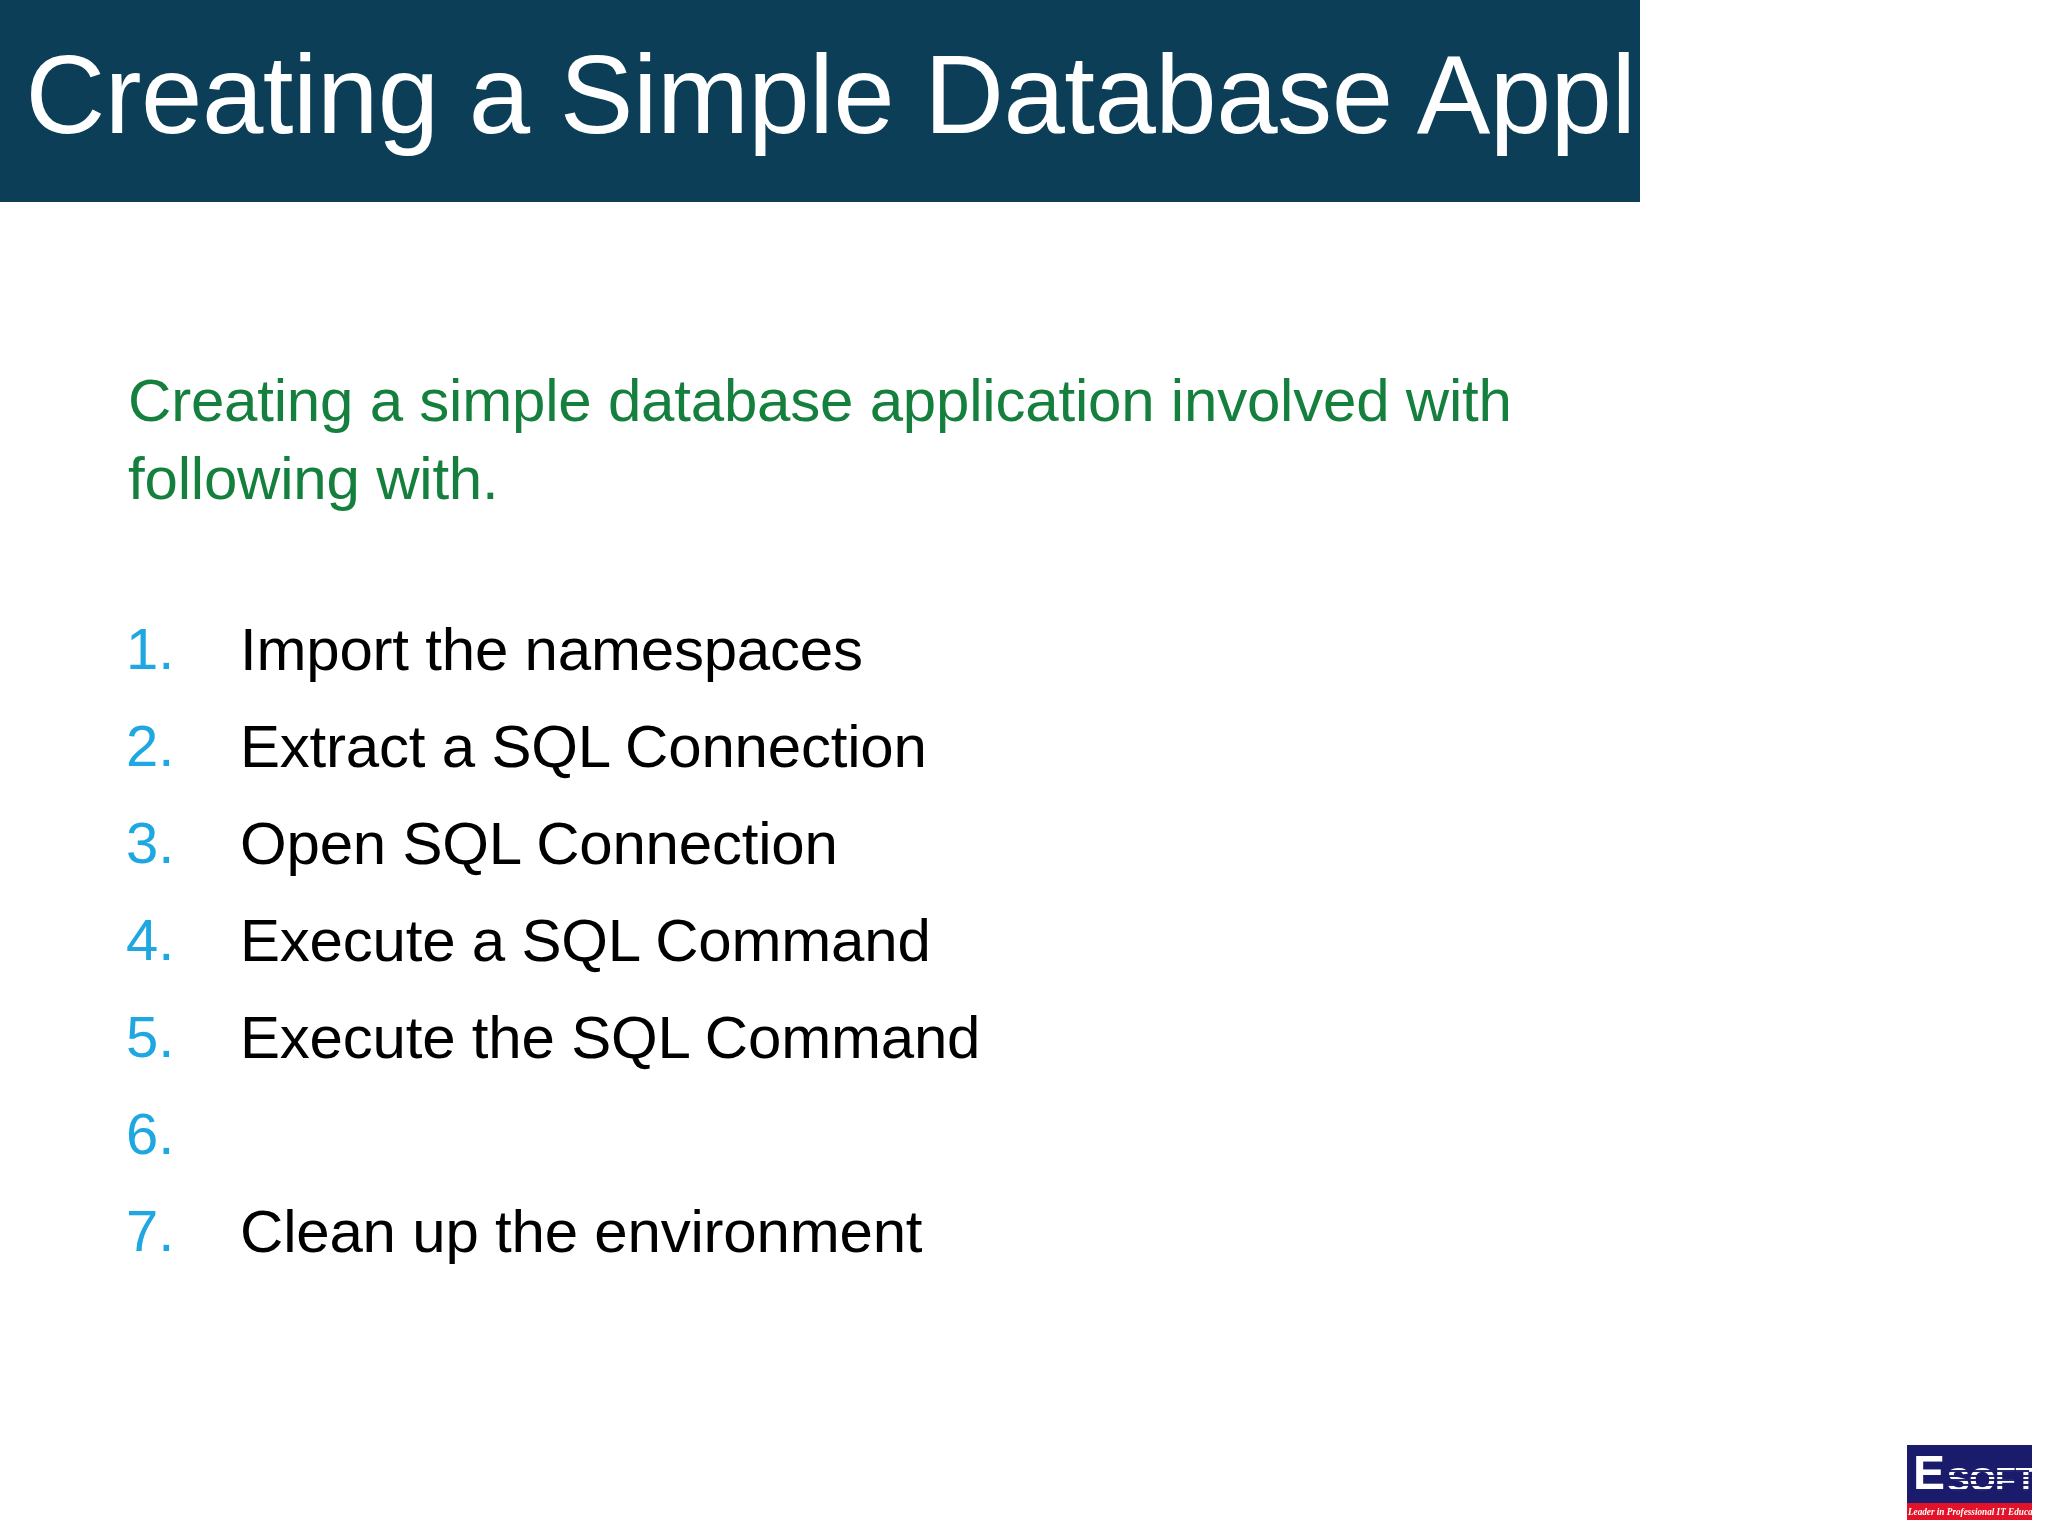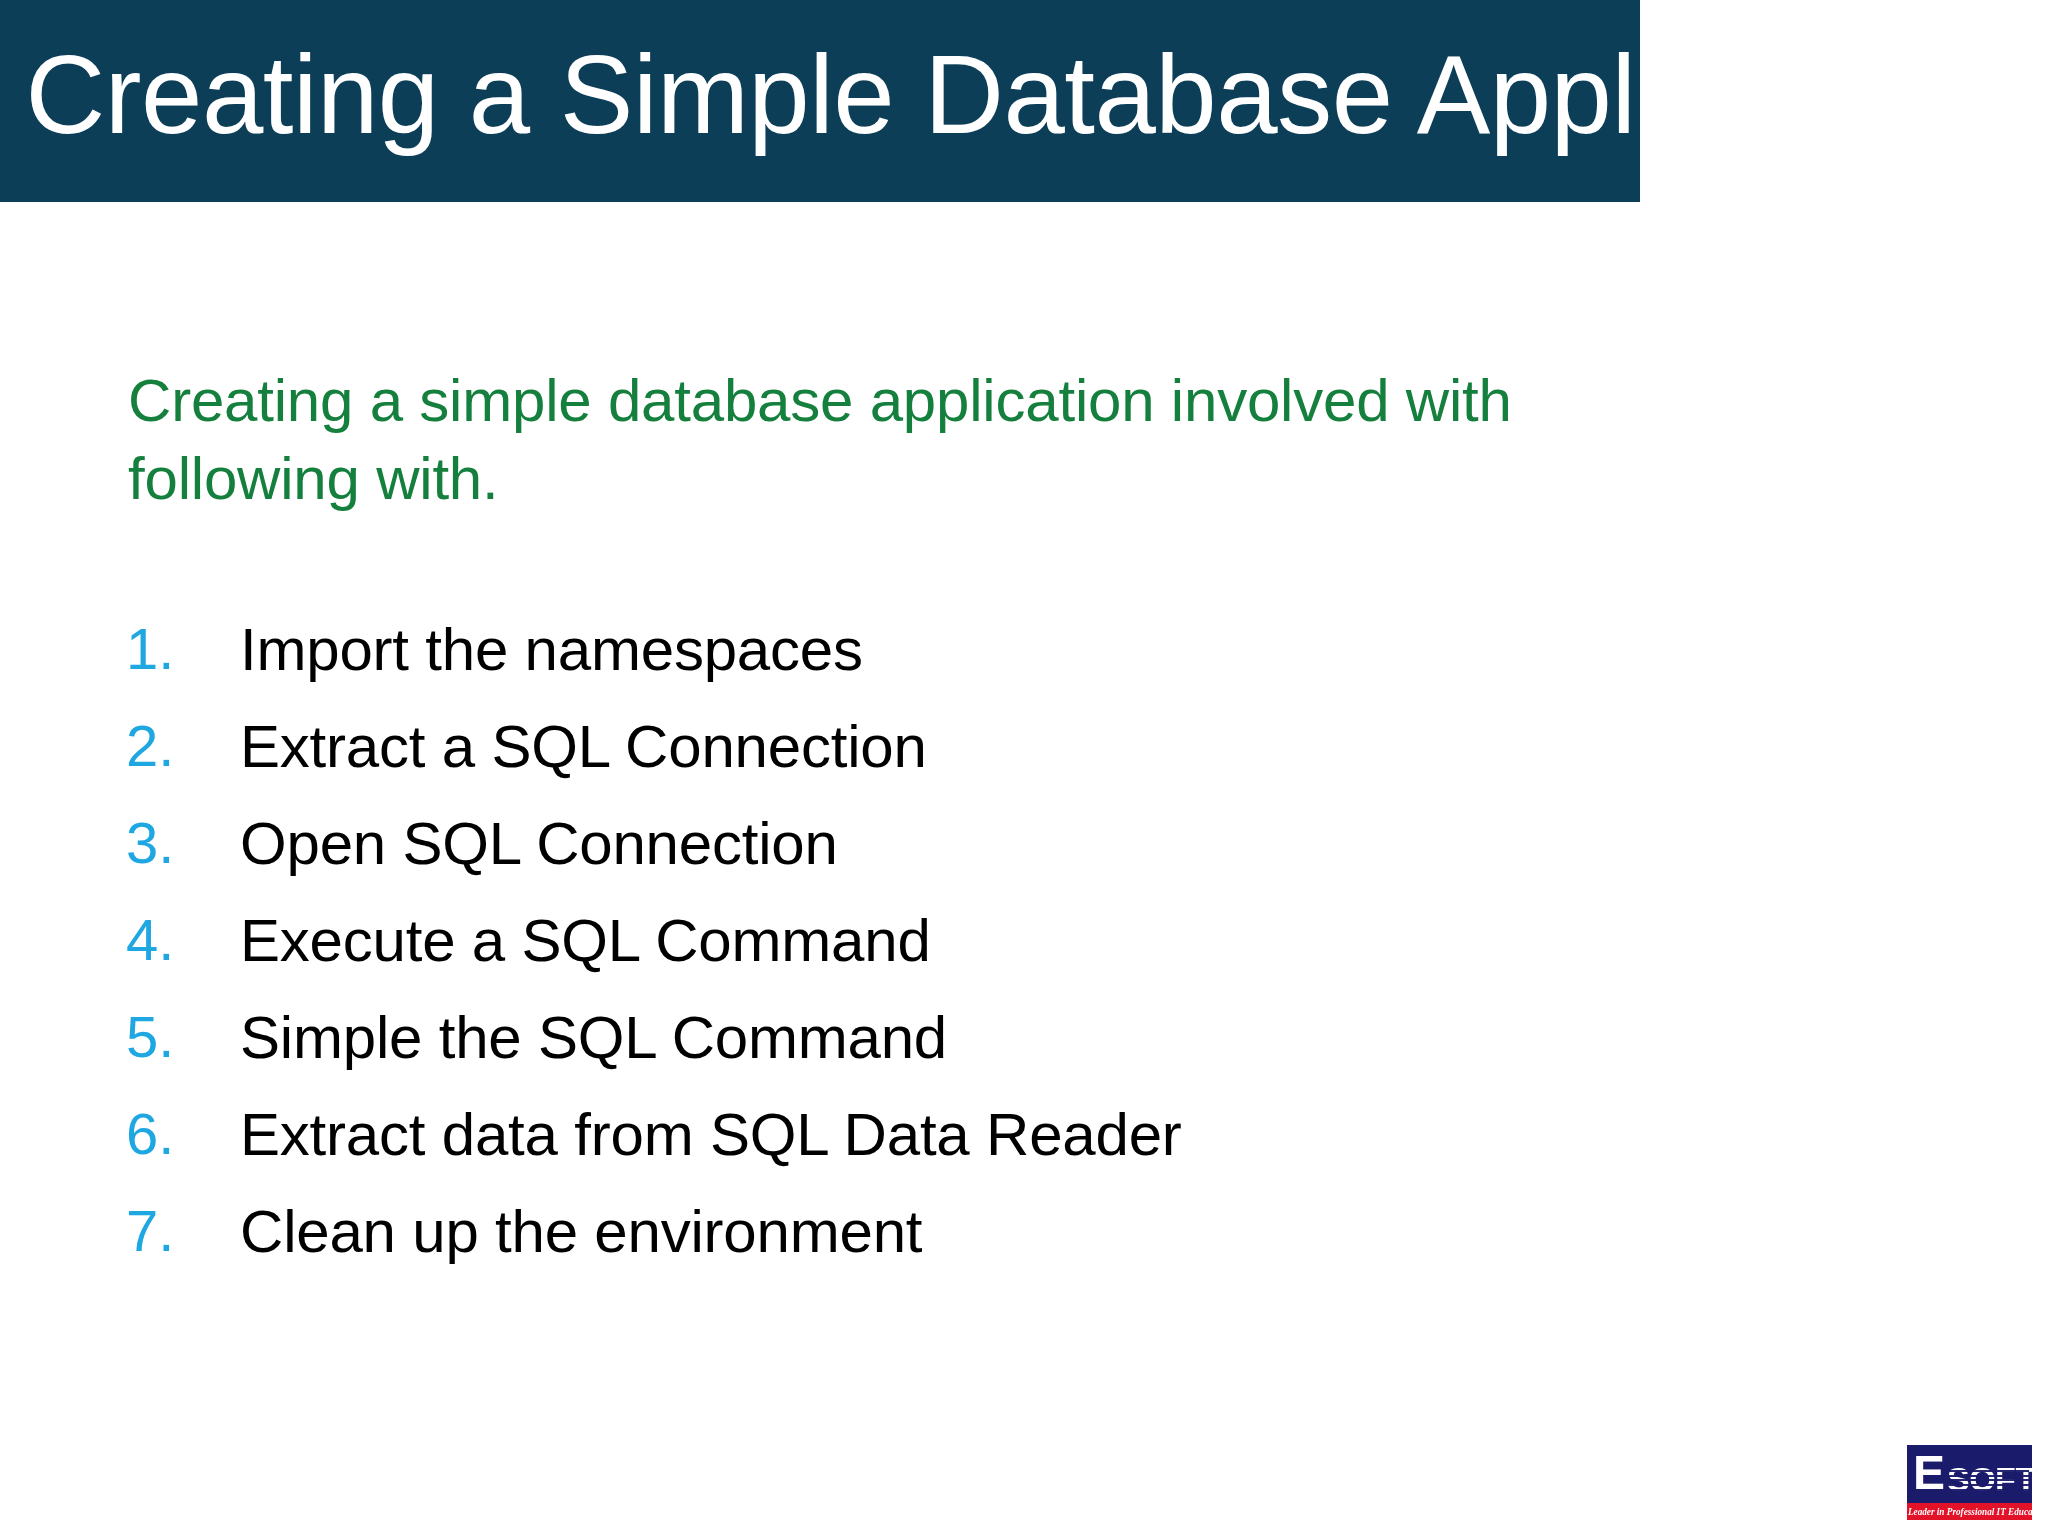--- a/index.html
+++ b/index.html
@@ -241,25 +241,24 @@
       <li class="step">
         <span class="step-number">3.</span>
         <span class="step-label">Open SQL Connection</span>
       </li>
       <li class="step">
         <span class="step-number">4.</span>
         <span class="step-label">Execute a SQL Command</span>
       </li>
       <li class="step">
         <span class="step-number">5.</span>
-        <span class="step-label">Simple the SQL Command</span>
+        <span class="step-label">Execute the SQL Command</span>
       </li>
       <li class="step">
         <span class="step-number">6.</span>
-        <span class="step-label">Extract data from SQL Data Reader</span>
       </li>
       <li class="step">
         <span class="step-number">7.</span>
         <span class="step-label">Clean up the environment</span>
       </li>
     </ol>
 
   </div>
 
   <div class="logo">

